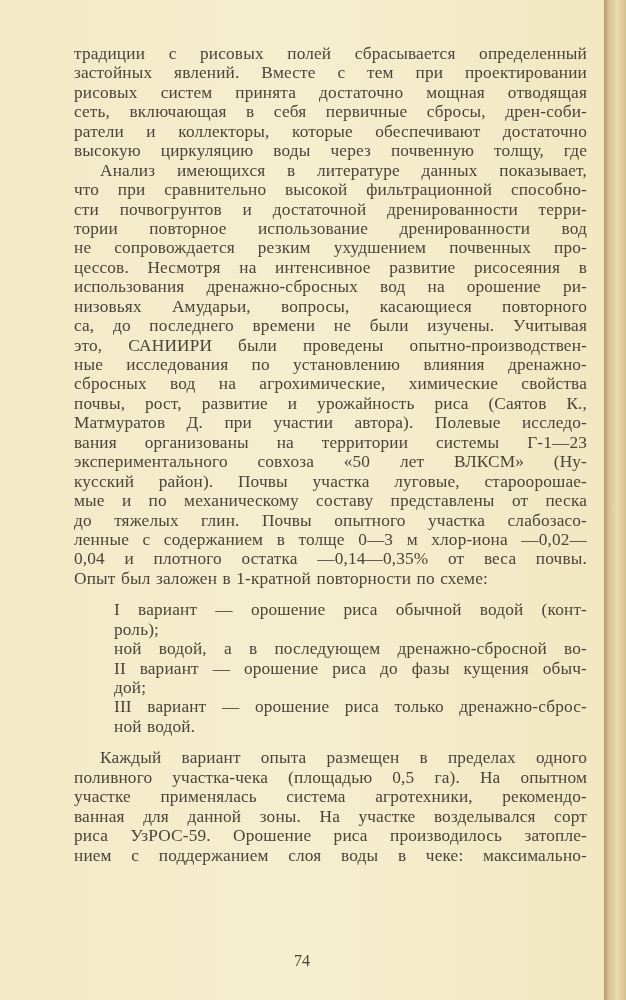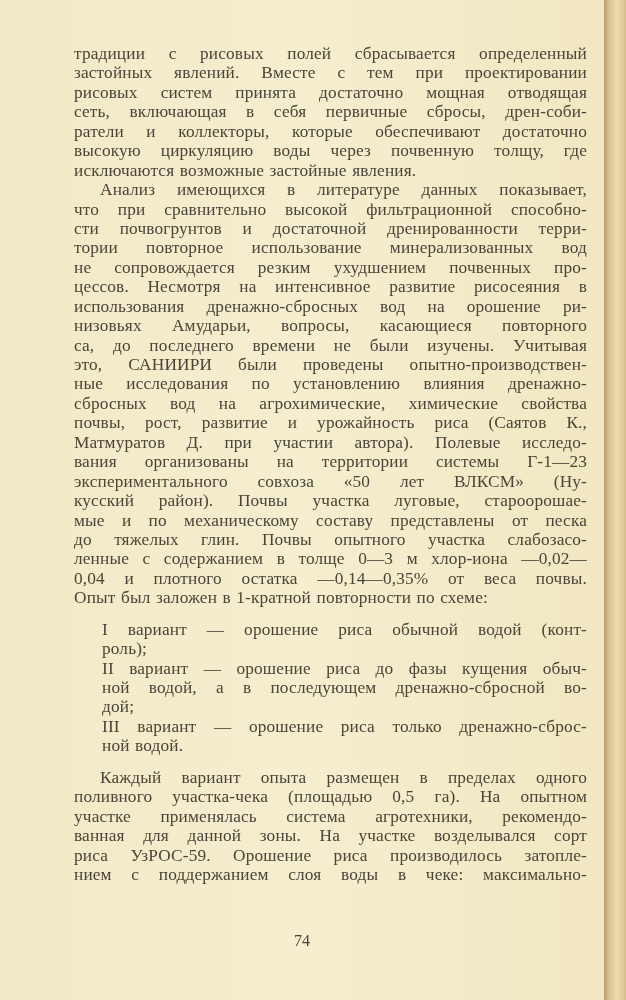--- a/index.html
+++ b/index.html
@@ -22,52 +22,51 @@
       position: absolute; left: 74px; top: 44px; width: 513px;
       font-family: "Liberation Serif", "DejaVu Serif", serif;
       font-size: 17.3px; line-height: 19.45px;
       text-align: justify;
       letter-spacing: 0.15px;
       word-spacing: 1px;
     }
     .line { display: block; text-align: justify; text-align-last: justify; white-space: nowrap; height: 19.45px; font-family: Liberation Serif, serif; }
     .line.last { text-align-last: left; }
     .indent { padding-left: 26px; }
-    .list { margin-left: 28px; }
+    .list { margin-left: 40px; }
     .gap { height: 12px; }
     .pagenum {
-      position: absolute; left: 0; width: 604px; top: 932px;
+      position: absolute; left: 0; width: 604px; top: 952px;
       text-align: center;
       font-family: "Liberation Serif", "DejaVu Serif", serif;
       font-size: 16px;
     }
   </style>
 </head>
 <body>
 
 <div class="page"></div>
 <div class="edge"></div>
 
 <div class="text">
 
   <div>
     <span class="line">традиции с рисовых полей сбрасывается определенный</span>
     <span class="line">застойных явлений.  Вместе с тем при проектировании</span>
     <span class="line">рисовых систем принята достаточно мощная отводящая</span>
     <span class="line">сеть, включающая в себя первичные сбросы, дрен-соби-</span>
     <span class="line">ратели и коллекторы, которые обеспечивают достаточно</span>
     <span class="line">высокую циркуляцию воды через почвенную толщу, где</span>
-    <span class="line last">исключаются возможные застойные явления.</span>
   </div>
 
   <div>
     <span class="line indent">Анализ  имеющихся в литературе данных показывает,</span>
     <span class="line">что при сравнительно высокой фильтрационной способно-</span>
     <span class="line">сти почвогрунтов и достаточной дренированности терри-</span>
-    <span class="line">тории повторное использование минерализованных вод</span>
+    <span class="line">тории повторное использование дренированности вод</span>
     <span class="line">не сопровождается резким ухудшением почвенных про-</span>
     <span class="line">цессов. Несмотря на интенсивное развитие рисосеяния в</span>
     <span class="line">использования дренажно-сбросных вод на орошение ри-</span>
     <span class="line">низовьях Амударьи,  вопросы, касающиеся  повторного</span>
     <span class="line">са, до последнего времени не были изучены.  Учитывая</span>
     <span class="line">это, САНИИРИ были проведены опытно-производствен-</span>
     <span class="line">ные исследования по установлению влияния дренажно-</span>
     <span class="line">сбросных вод на агрохимические, химические  свойства</span>
     <span class="line">почвы, рост, развитие и урожайность риса (Саятов К.,</span>
     <span class="line">Матмуратов Д. при участии  автора). Полевые исследо-</span>
@@ -82,22 +81,22 @@
   </div>
 
   <div class="gap"></div>
 
   <div class="list">
     <div>
       <span class="line">I вариант — орошение  риса обычной  водой (конт-</span>
       <span class="line last">роль);</span>
     </div>
     <div>
+      <span class="line">ной водой, а в последующем дренажно-сбросной во-</span>
       <span class="line">II вариант — орошение риса до фазы кущения обыч-</span>
-      <span class="line">ной водой, а в последующем дренажно-сбросной во-</span>
       <span class="line last">дой;</span>
     </div>
     <div>
       <span class="line">III вариант — орошение риса только дренажно-сброс-</span>
       <span class="line last">ной  водой.</span>
     </div>
   </div>
 
   <div class="gap"></div>
 

